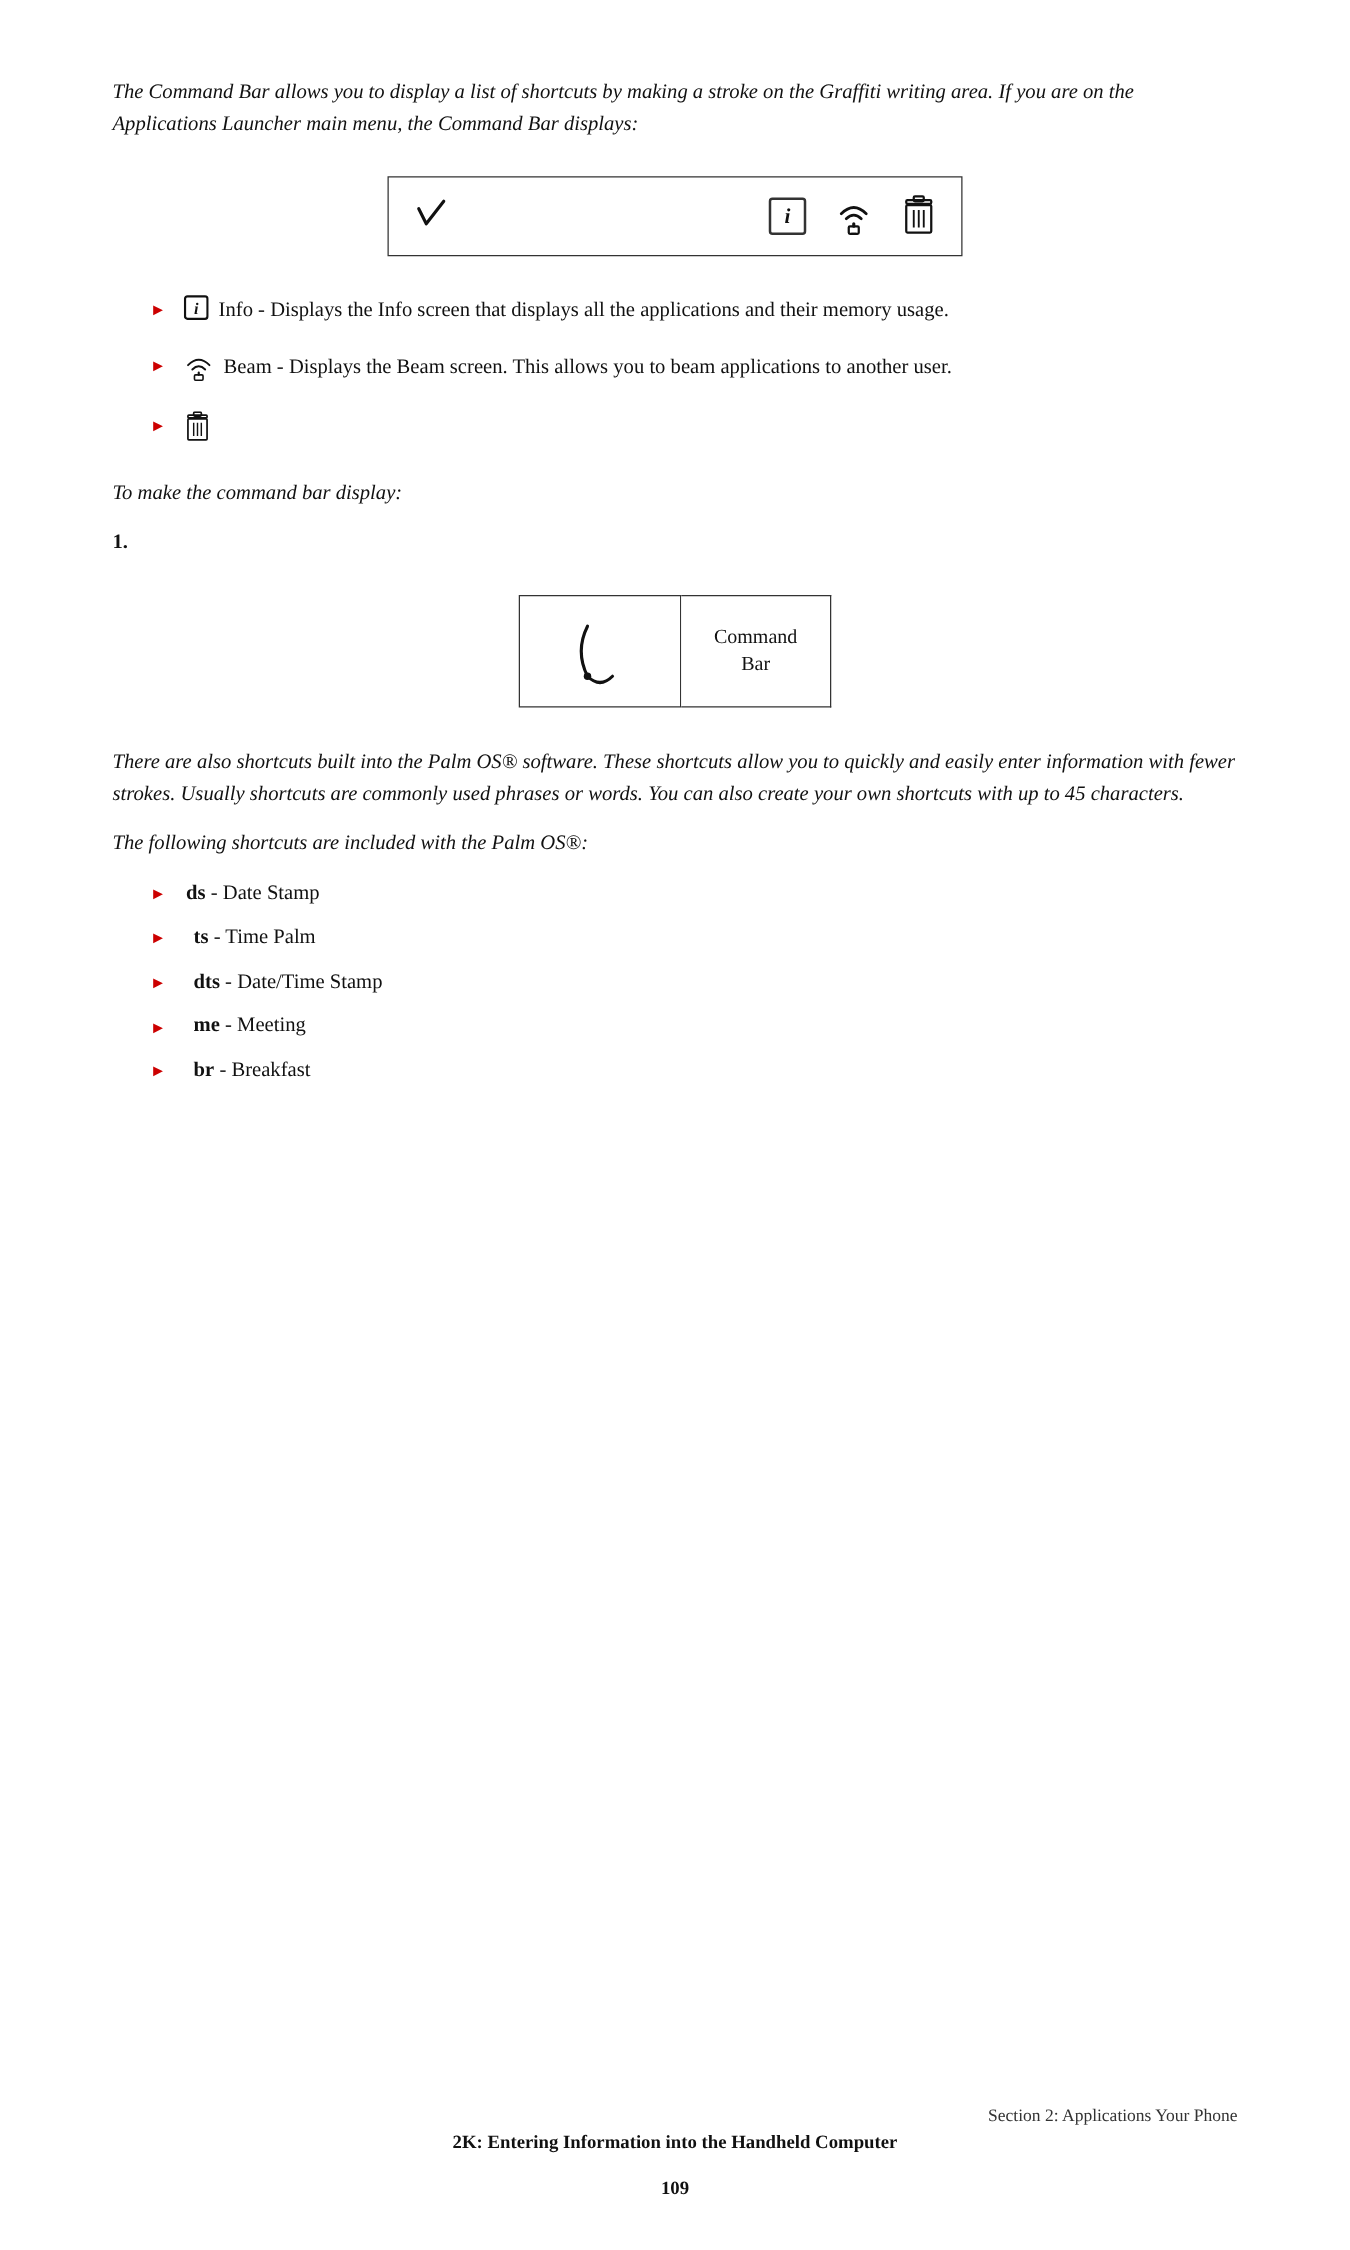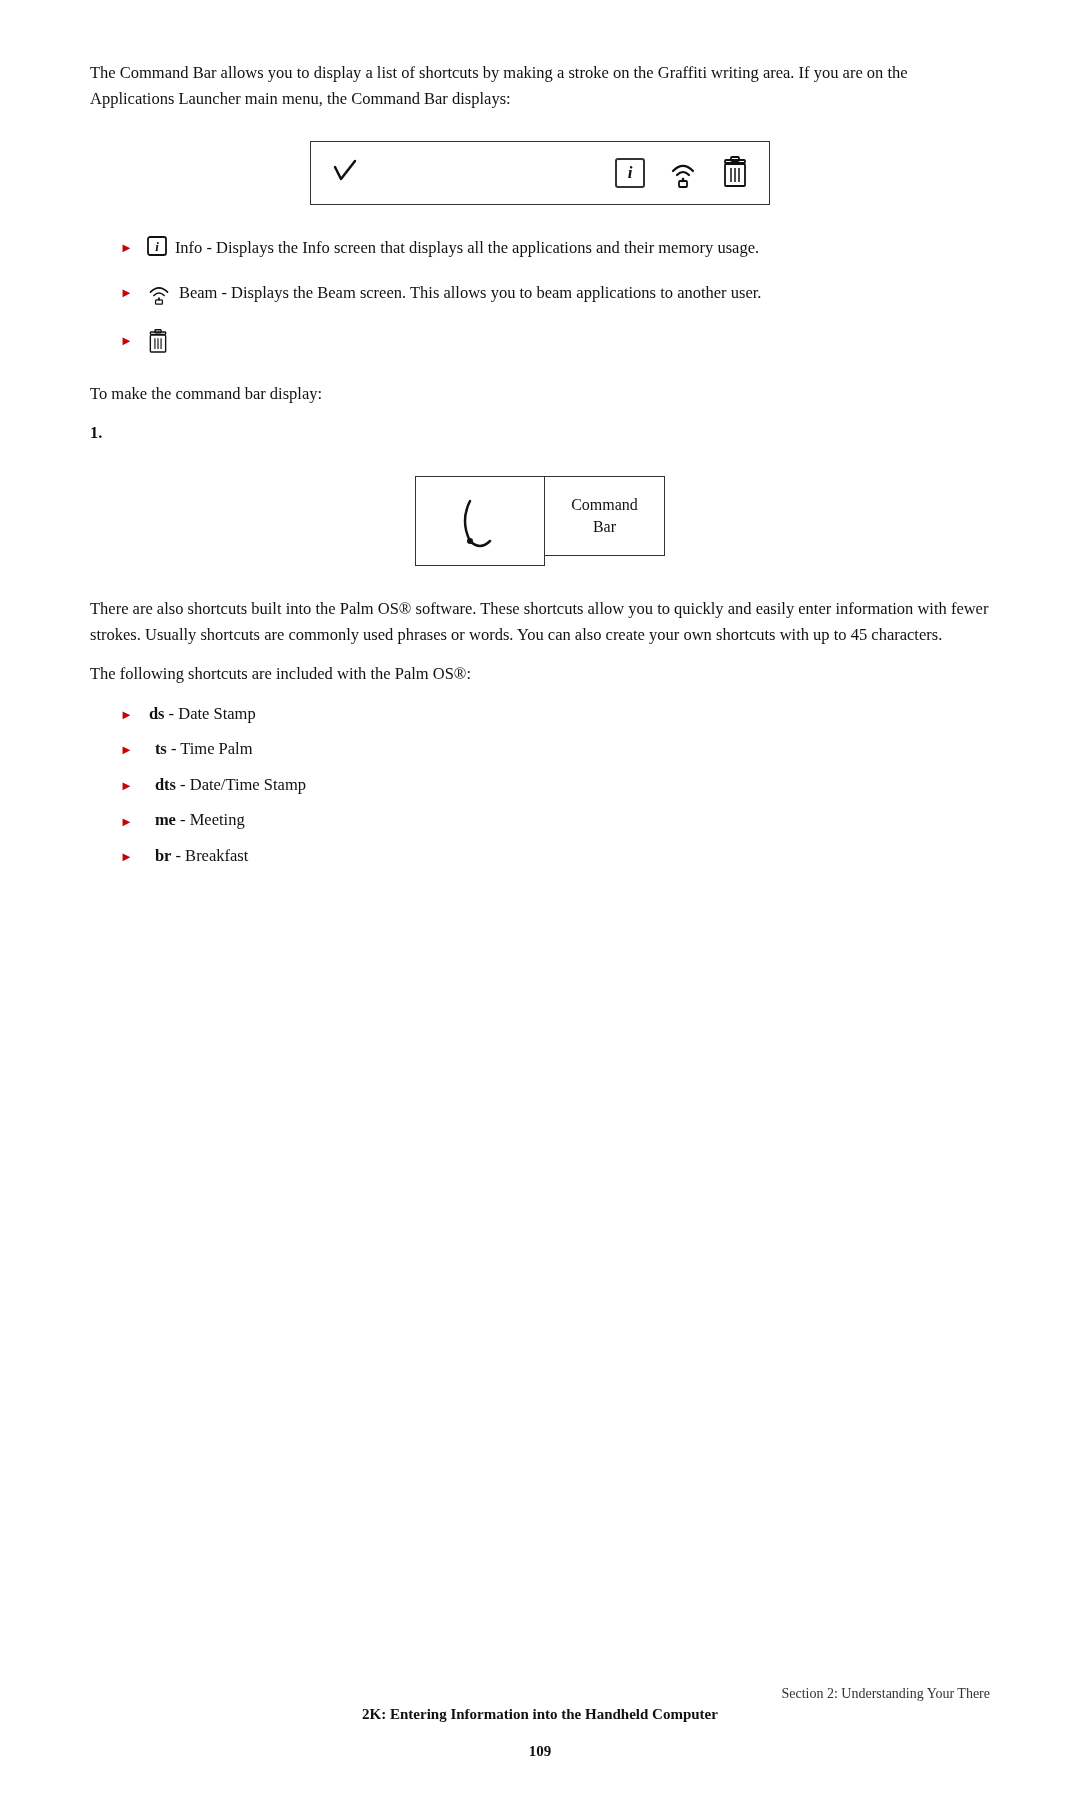--- a/index.html
+++ b/index.html
@@ -17,20 +17,21 @@
     .section-heading {
       font-weight: bold;
       font-size: 17px;
       margin-bottom: 10px;
     }
 
     .body-text {
       font-size: 16.5px;
       line-height: 1.55;
       margin-bottom: 14px;
+      font-style: italic;
     }
 
     .command-bar-diagram {
       border: 1.5px solid #333;
       display: flex;
       align-items: center;
       justify-content: space-between;
       padding: 14px 20px;
       width: 460px;
       margin: 30px auto 30px auto;
@@ -137,21 +138,21 @@
       display: flex;
       align-items: center;
       justify-content: center;
       background: #fff;
     }
 
     .stroke-right {
       border: 1.5px solid #333;
       border-left: none;
       width: 120px;
-      height: 80px;
+      height: 90px;
       display: flex;
       align-items: center;
       justify-content: center;
       flex-direction: column;
       background: #fff;
     }
 
     .stroke-right-text {
       font-size: 16px;
       line-height: 1.4;
@@ -367,18 +368,18 @@
       <span style="margin-left: 8px;">
         <span class="shortcut-code">br</span><span> - Breakfast</span>
       </span>
     </li>
 
   </ul>
 
 </div>
 
 <div class="page-footer">
-  <div class="footer-section-text">Section 2: Understanding Your There</div>
+  <div class="footer-section-text">Section 2: Applications Your Phone</div>
   <div style="display: flex; justify-content: center; align-items: center; gap: 20px; flex-direction: column;">
     <span class="footer-bold-text">2K: Entering Information into the Handheld Computer</span>
     <span class="page-number">109</span>
   </div>
 </div>
 
 </body></html>

